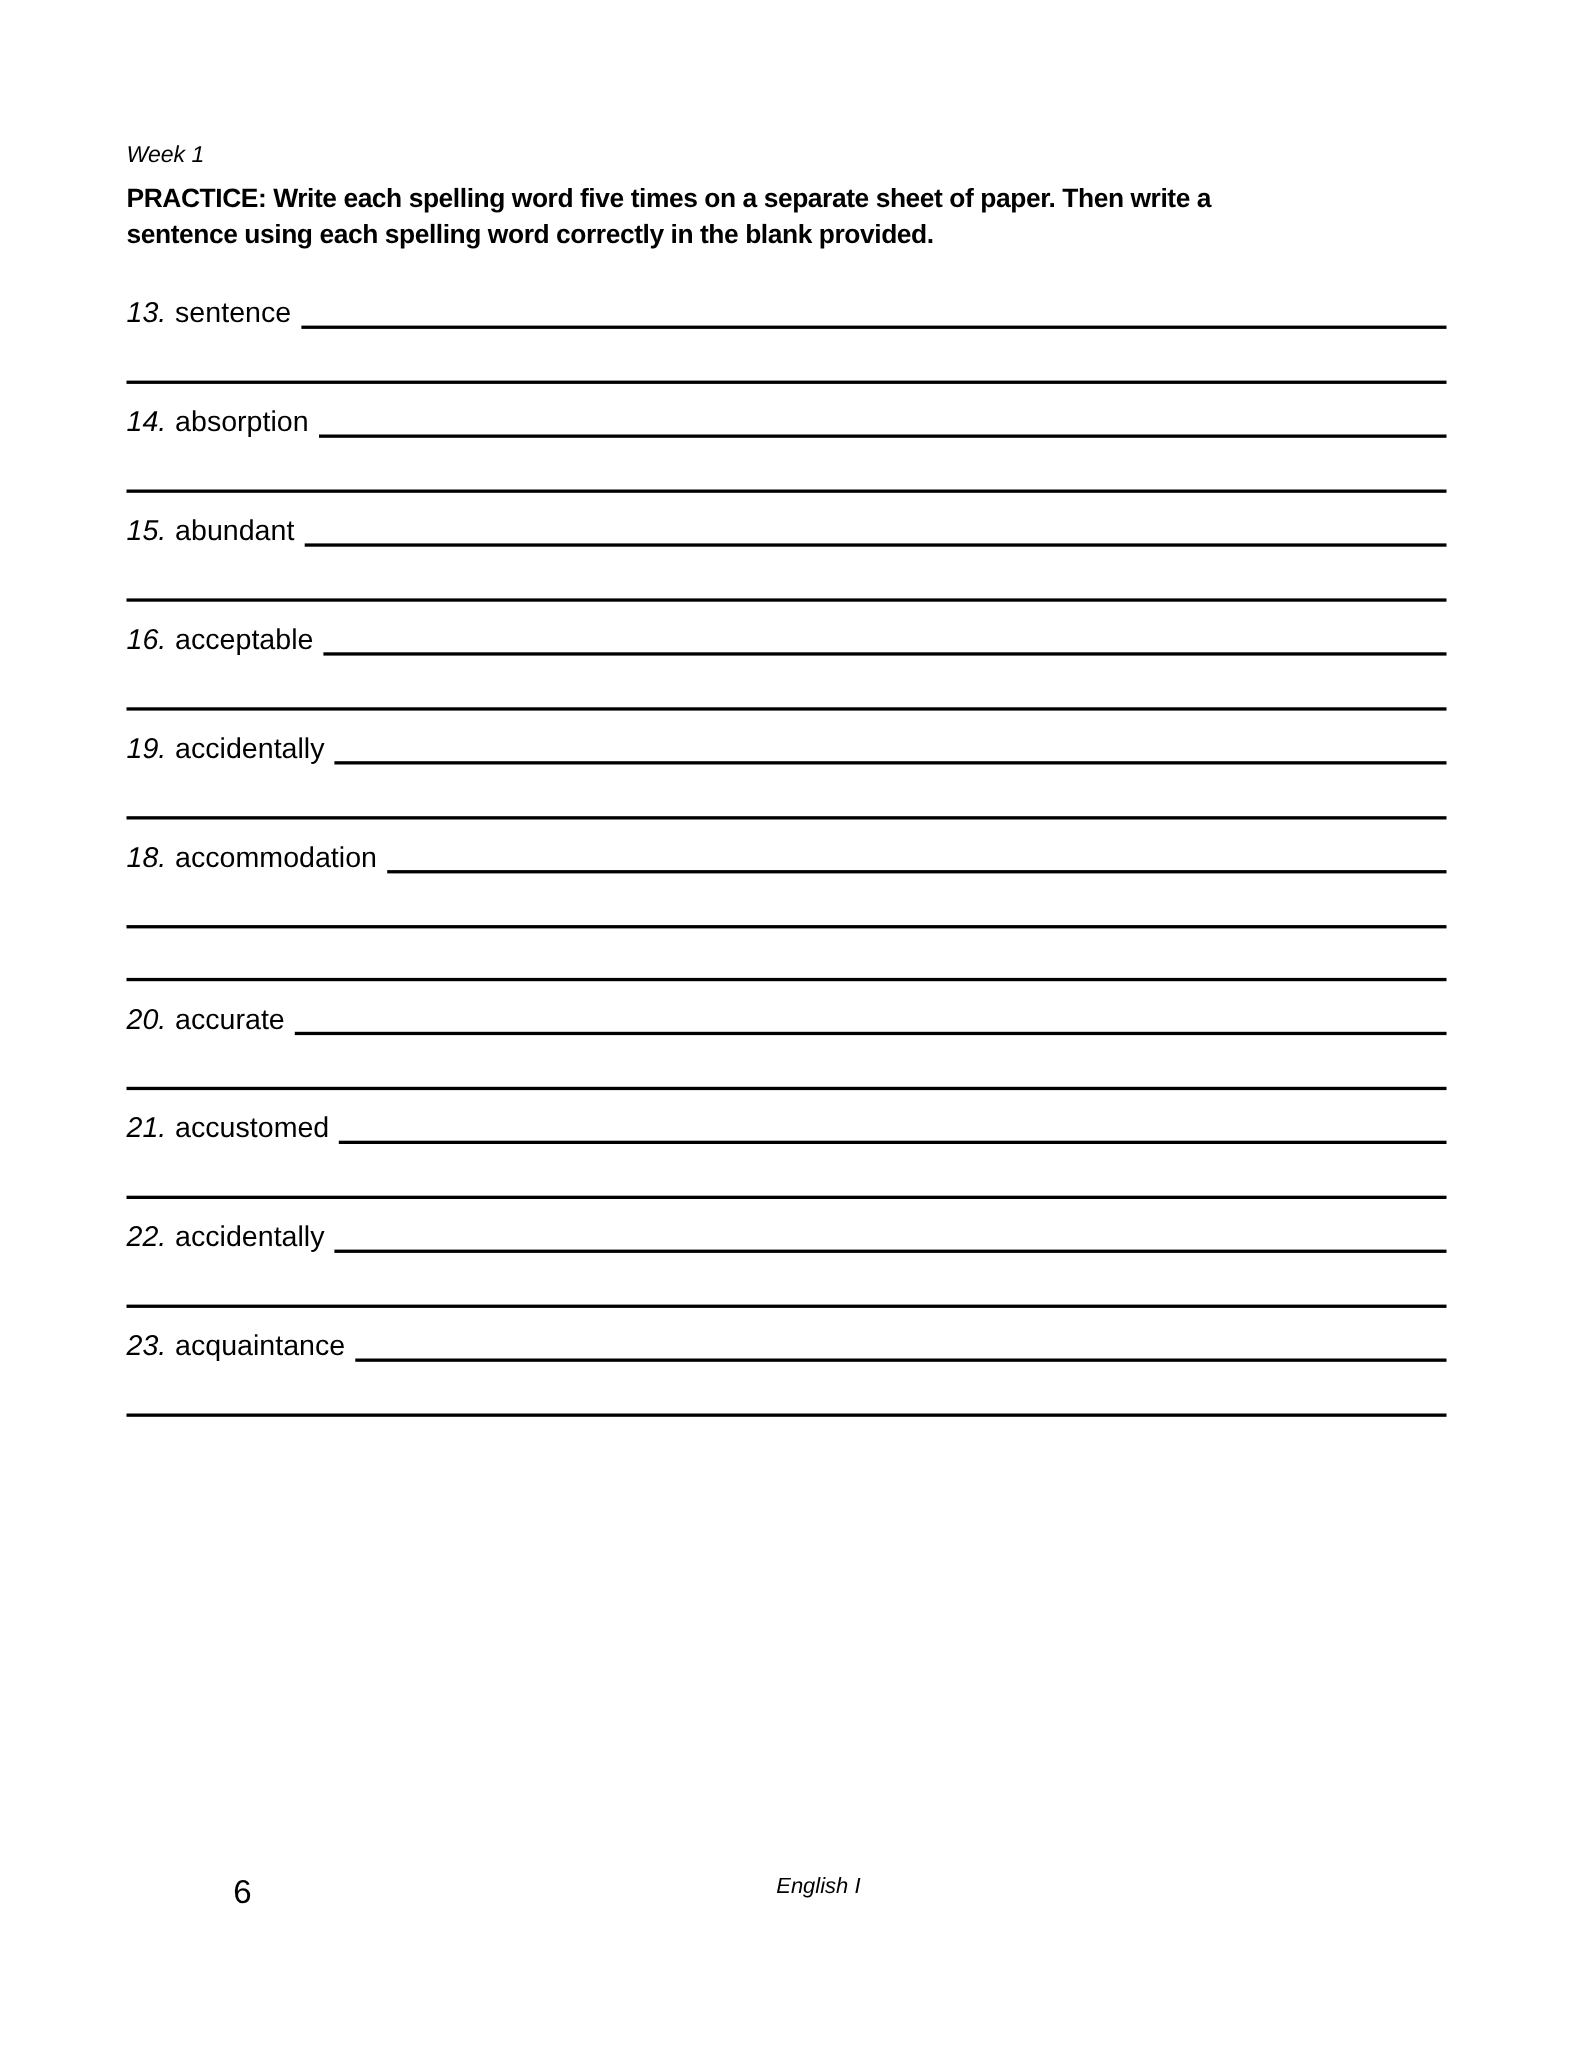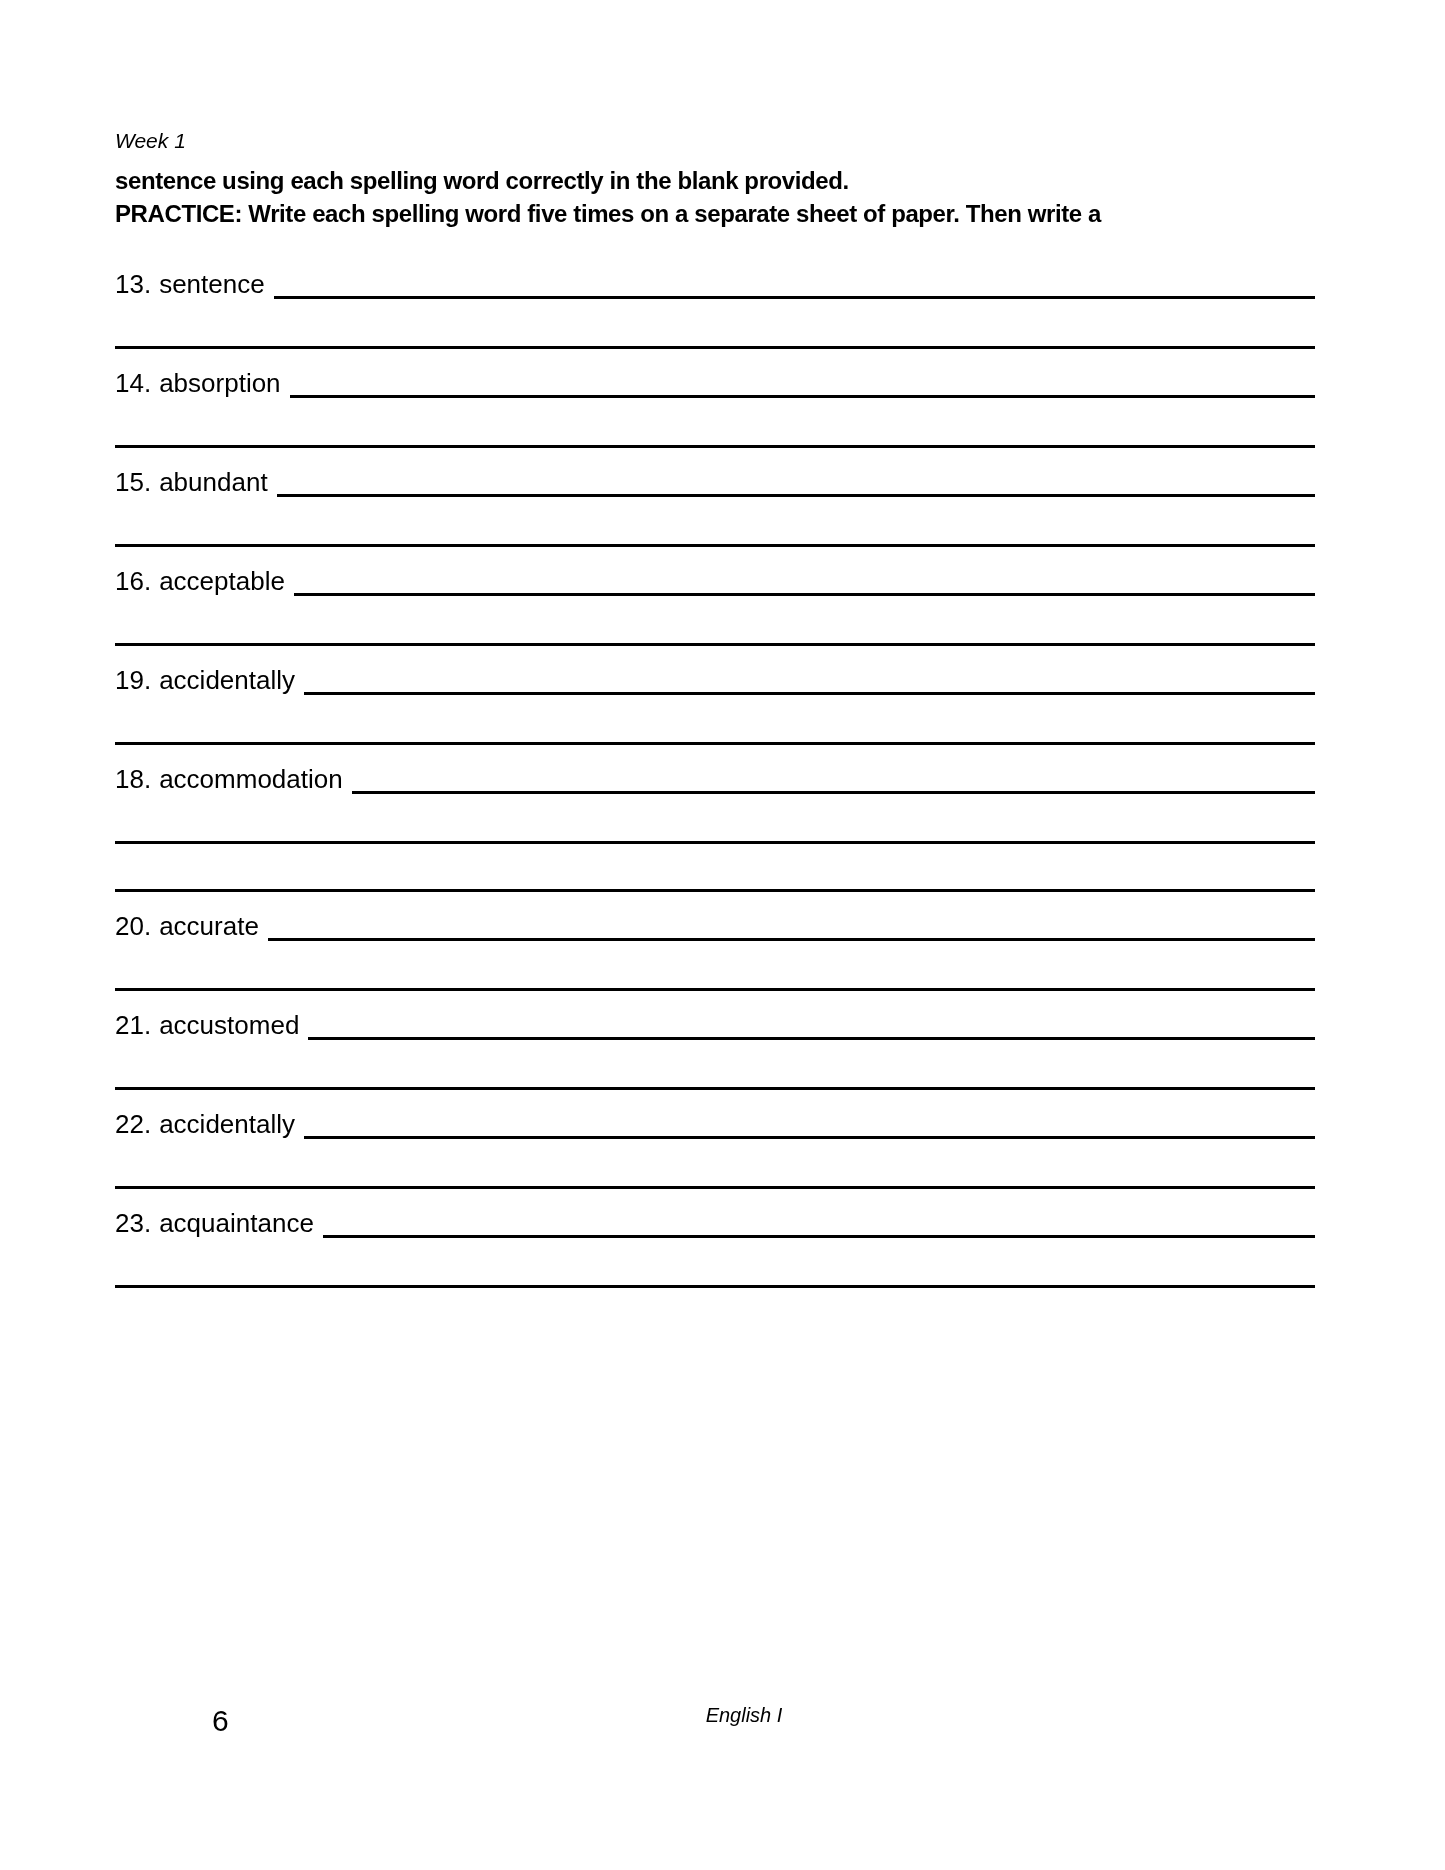--- a/index.html
+++ b/index.html
@@ -47,20 +47,21 @@
   .item-row {
     display: flex;
     font-size: 26px;
     line-height: 34px;
   }
   .item-label {
     white-space: nowrap;
   }
   .item-number {
     margin-right: 8px;
+    font-style: italic;
   }
   .word-line {
     flex: 1 1 auto;
     margin-left: 9px;
     margin-bottom: 2px;
     border-bottom: 3px solid #000000;
   }
   .cont-line {
     margin-top: 45px;
     height: 0;
@@ -85,22 +86,22 @@
 </style>
 </head>
 <body>
 
 <div class="page">
   <div class="content">
 
     <div class="week">Week 1</div>
 
     <div class="instructions">
+      <div class="instr-line">PRACTICE: Write each spelling word five times on a separate sheet of paper. Then write a</div>
       <div class="instr-line">sentence using each spelling word correctly in the blank provided.</div>
-      <div class="instr-line">PRACTICE: Write each spelling word five times on a separate sheet of paper. Then write a</div>
     </div>
 
     <div class="items" id="items">
   <div class="item">
     <div class="item-row">
       <span class="item-label"><span class="item-number">13.</span><span class="item-word">sentence</span></span>
       <span class="word-line"></span>
     </div>
     <div class="cont-line"></div>
   </div>

